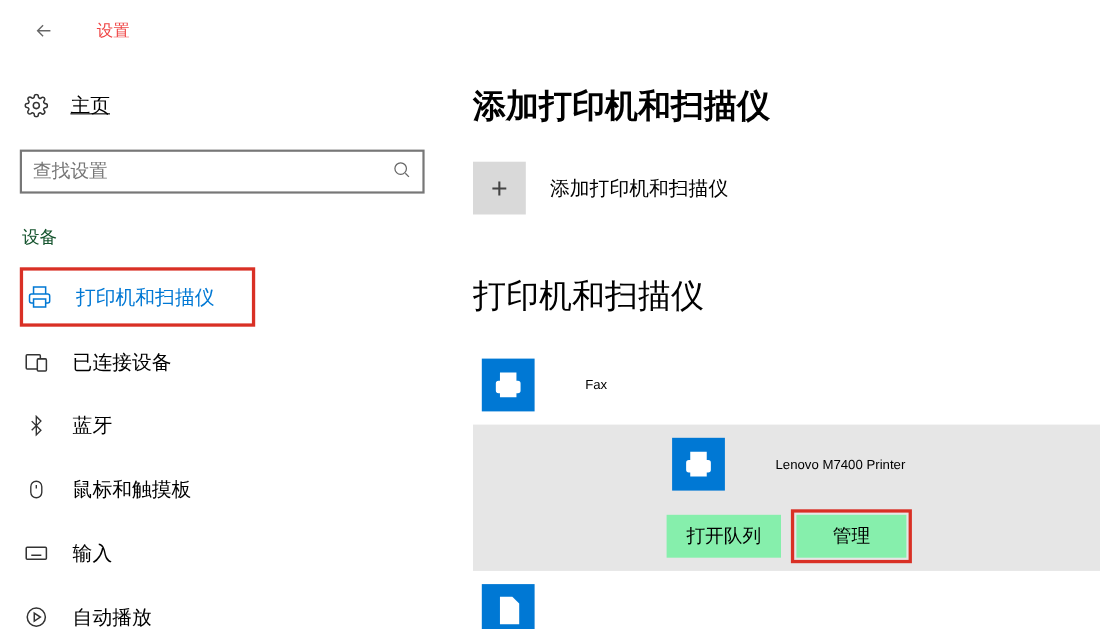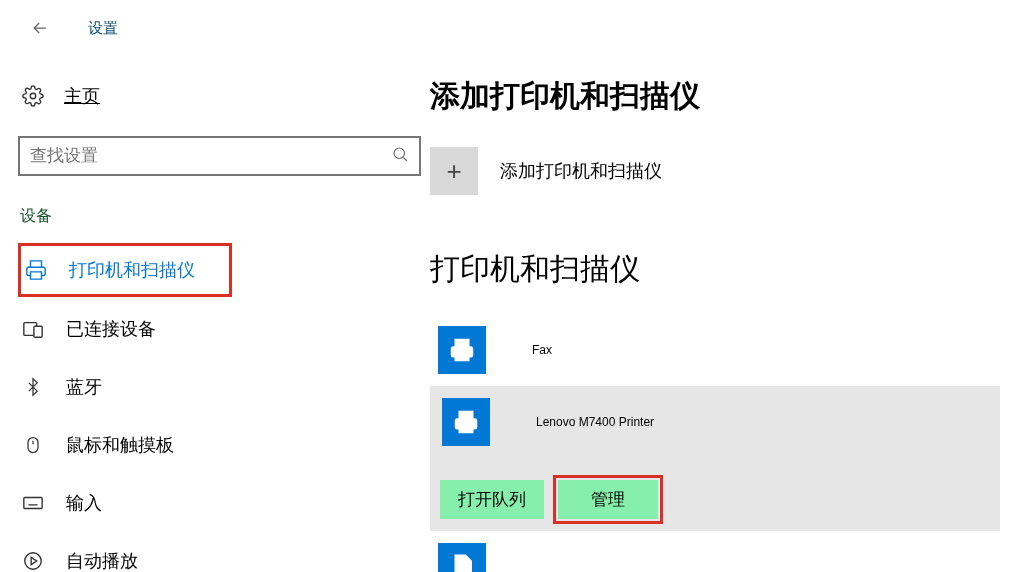--- a/index.html
+++ b/index.html
@@ -26,21 +26,21 @@
       width: 40px;
       height: 40px;
       display: flex;
       align-items: center;
       justify-content: center;
       color: #555;
       font-size: 20px;
     }
     .title-text {
       font-size: 15px;
-      color: #0c4a6e;
+      color: #ef4444;
       font-family: Liberation Serif, serif;
     }
     .body {
       display: flex;
       flex: 1;
       overflow: hidden;
     }
     .sidebar {
       width: 400px;
       padding: 20px 0 0 18px;
@@ -48,21 +48,21 @@
     .home-row {
       display: flex;
       align-items: center;
       gap: 20px;
       padding: 8px 4px;
       margin-bottom: 20px;
     }
     .gear-icon { width: 22px; height: 22px; color: #333; }
     .home-label { font-size: 18px; text-decoration: underline; }
     .search-box {
-      width: 403px;
+      width: 368px;
       height: 40px;
       border: 2px solid #777;
       display: flex;
       align-items: center;
       padding: 0 10px;
       margin-bottom: 30px;
     }
     .search-input {
       flex: 1;
       border: none;
@@ -137,22 +137,22 @@
     }
     .device-row {
       display: flex;
       align-items: center;
       gap: 22px;
       padding: 12px 8px;
     }
     .device-row.selected {
       background: #e6e6e6;
       flex-direction: column;
-      align-items: flex-start;
-      gap: 12px;
+      align-items: center;
+      gap: 0;
       padding: 0;
     }
     .device-row.selected .device-head {
       display: flex;
       align-items: center;
       gap: 22px;
       padding: 12px 8px 12px 12px;
     }
     .printer-tile {
       width: 48px;

